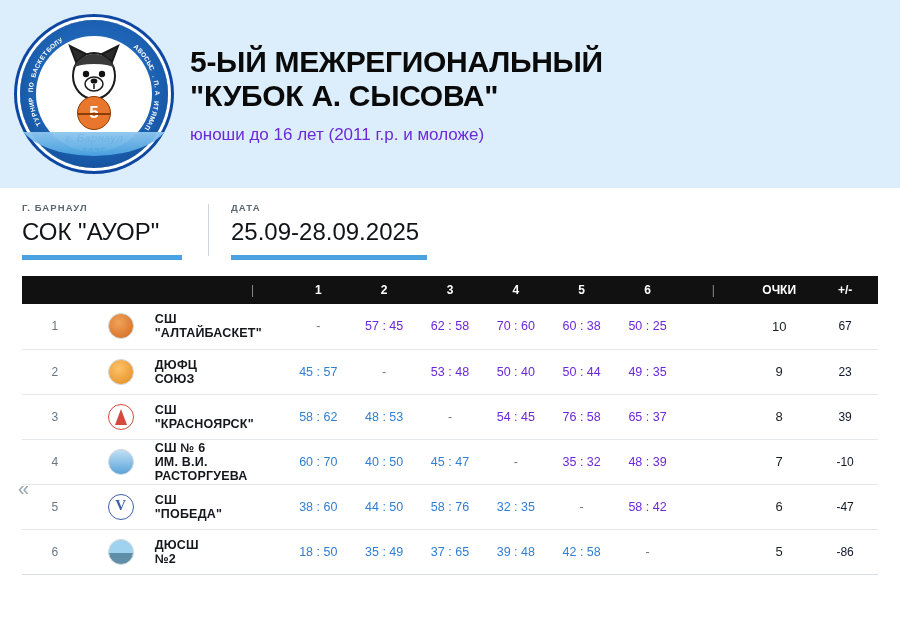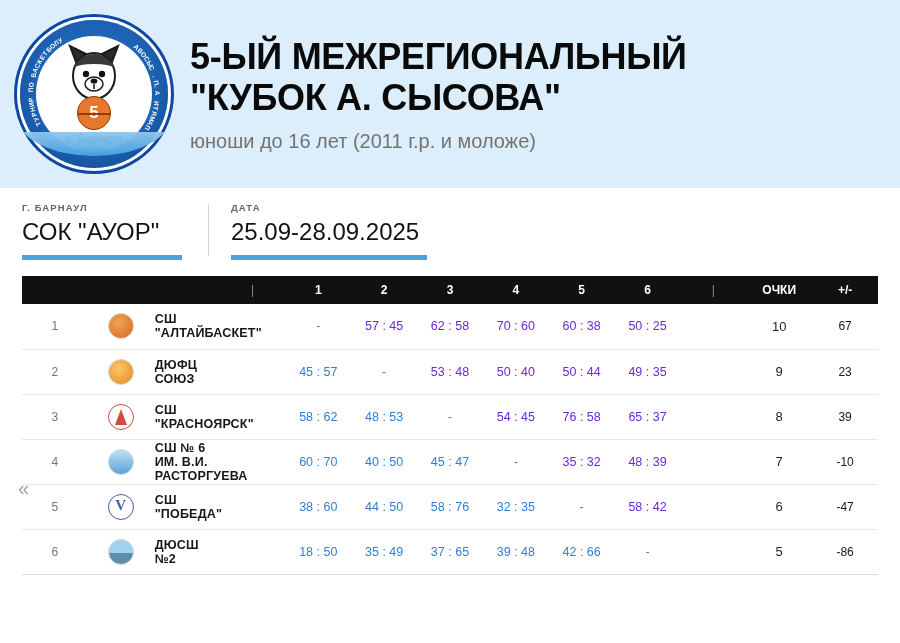--- a/index.html
+++ b/index.html
@@ -120,29 +120,29 @@
     background: linear-gradient(180deg, rgba(255,255,255,0) 40%, #8ec6ef 41%, #4aa3e0 100%);
     opacity: .95;
   }
 
   .title-block {
     margin-left: 16px;
     padding-top: 2px;
   }
   .title-line {
     color: #0a0a0a;
-    font-size: 36px;
+    font-size: 30px;
     font-weight: bold;
     line-height: 1.12;
     letter-spacing: -0.3px;
   }
   .subtitle {
     margin-top: 12px;
-    color: #737373;
-    font-size: 20px;
+    color: #6d28d9;
+    font-size: 17px;
   }
 
   
   .info {
     position: relative;
     height: 84px;
     display: flex;
     align-items: flex-start;
     padding: 14px 0 0 22px;
   }
@@ -468,21 +468,21 @@
             <td class="rank">6</td>
             <td class="logo-cell">
               <div class="teamlogo tl-city"></div>
             </td>
             <td class="team">ДЮСШ №2</td>
             <td class="sepcol"></td>
             <td class="score loss">18 : 50</td>
             <td class="score loss">35 : 49</td>
             <td class="score loss">37 : 65</td>
             <td class="score loss">39 : 48</td>
-            <td class="score loss">42 : 66</td>
+            <td class="score loss">42 : 58</td>
             <td class="score self">-</td>
             <td class="sepcol"></td>
             <td class="pts">5</td>
             <td class="diff">-86</td>
           </tr>
         </tbody>
     </table>
   </div>
 
 </div>

